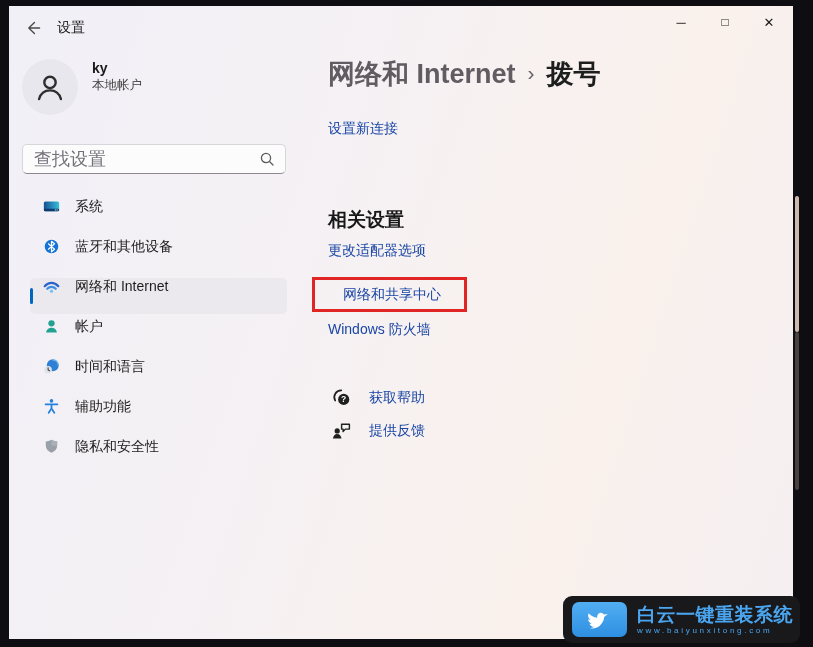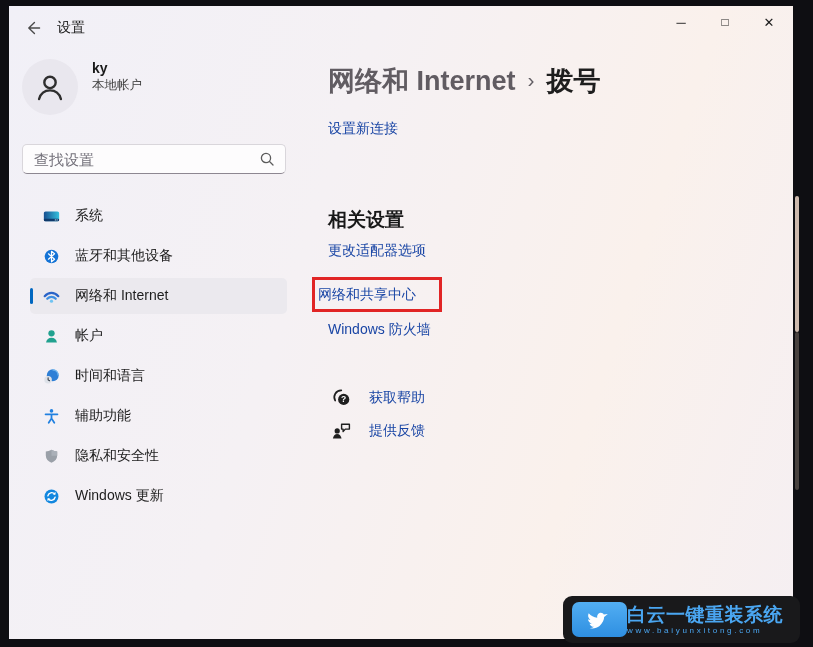--- a/index.html
+++ b/index.html
@@ -29,58 +29,58 @@
   .profile { position:absolute; left:13px; top:53px; display:flex; align-items:flex-start; gap:14px; }
   .avatar { width:56px; height:56px; border-radius:50%; background:#e9e7ee;
     display:flex; align-items:center; justify-content:center; }
   .profile-name { font-size:14px; font-weight:700; color:#191919; line-height:18px; }
   .profile-type { font-size:12.5px; color:#404040; line-height:17px; }
   
   .search { position:absolute; left:13px; top:138px; width:264px; height:30px;
     background:#fdfcfd; border:1px solid #d9d6db; border-bottom-color:#8d8791;
     border-radius:5px; box-sizing:border-box; display:flex; align-items:center; }
   .search input { flex:1; min-width:0; border:none; outline:none; background:transparent;
-    font-size:15px; padding-left:11px; color:#1a1a1a; font-family:inherit; }
+    font-size:18px; padding-left:11px; color:#1a1a1a; font-family:inherit; }
   .search input::placeholder { color:#73707a; }
   .search-icon { margin-right:10px; display:flex; }
   
   .nav { position:absolute; left:21px; top:192px; width:257px; }
   .nav-item { position:relative; height:36px; margin-bottom:4px; border-radius:5px;
-    display:flex; align-items:center; padding-left:13px; gap:15px;
+    display:flex; align-items:flex-start; padding-left:13px; gap:15px;
     box-sizing:border-box; cursor:pointer; }
   .nav-item.selected { background:#ebe9ee; }
   .sel-bar { position:absolute; left:0; top:10px; width:3px; height:16px;
     border-radius:2px; background:#0067c0; }
   .nav-ico { width:17px; height:17px; flex:0 0 17px; display:flex; }
   .nav-label { font-size:14px; color:#1d1d1d; white-space:nowrap; }
   
   .main { position:absolute; left:319px; top:0; width:460px; height:633px; }
-  .crumb { position:absolute; left:0; top:57px; white-space:nowrap; font-weight:600; font-size:27px;text-align:right; }
+  .crumb { position:absolute; left:0; top:50px; white-space:nowrap; font-weight:600; font-size:27px;text-align:right; }
   .crumb-parent { color:#615c62; }
   .crumb-sep { color:#615c62; font-size:21px; font-weight:400; margin:0 12px; vertical-align:3px; }
   .crumb-cur { color:#1e1e1e; }
   a.slink { font-size:14px; color:#1a46a5; text-decoration:none; white-space:nowrap; cursor:pointer; }
   .pos { position:absolute; }
   .newconn { left:0; top:114px; }
   .rel-title { position:absolute; left:0; top:201px; font-size:19px; font-weight:700; color:#181818; }
   .link1 { left:0; top:236px; }
   .redbox { position:absolute; left:-16px; top:271px; width:121px; height:29px;
-    border:3px solid #e12525; display:flex; align-items:center; padding-left:3px; }
+    border:3px solid #e12525; display:flex; align-items:center; padding-left:28px; }
   .link3 { left:0; top:315px; }
   .help-row { position:absolute; left:3px; display:flex; align-items:center; gap:16px; }
   .hr1 { top:381px; } .hr2 { top:414px; }
   .help-ico { width:22px; height:22px; display:flex; }
   
   .thumb-bright { position:absolute; left:795px; top:196px; width:4px; height:136px;
     background:#cdb9ad; border-radius:2px; }
   .thumb-dim { position:absolute; left:795px; top:332px; width:4px; height:158px;
     background:#49423f; border-radius:2px; }
   
   .watermark { position:absolute; left:563px; top:596px; width:237px; height:47px;
-    background:#19191b; border-radius:9px; display:flex; align-items:center; 
+    background:#19191b; border-radius:9px; display:flex; align-items:center; gap:10px;
     padding-left:9px; box-sizing:border-box; }
   .wm-logo { width:55px; height:35px; border-radius:7px; flex:0 0 55px;
     background:linear-gradient(180deg,#52aef2,#2e8fe2);
     display:flex; align-items:center; justify-content:center; }
   .wm-text { display:flex; flex-direction:column; }
   .wm-title { font-size:19px; font-weight:700; color:#4aa6f1; letter-spacing:0.5px; line-height:22px; white-space:nowrap; }
   .wm-url { font-size:8px; color:#4aa6f1; letter-spacing:2.7px; line-height:10px; white-space:nowrap; }
 </style>
 </head>
 <body>
@@ -204,32 +204,20 @@
     <div class="nav-item">
       <span class="nav-ico">
         <svg width="17" height="17" viewBox="0 0 20 20">
           <path d="M10 2.2c2.3 1.2 4.5 1.8 6.7 1.9v4.8c0 4.2-2.7 6.9-6.7 8.4-4-1.5-6.7-4.2-6.7-8.4V4.1c2.2-.1 4.4-.7 6.7-1.9z" fill="#9aa0a8"></path>
           <path d="M10 2.2c2.3 1.2 4.5 1.8 6.7 1.9v4.8c0 .1 0 .2 0 .3H10z" fill="#aab0b8"></path>
         </svg>
       </span>
       <span class="nav-label">隐私和安全性</span>
     </div>
 
-    <div class="nav-item">
-      <span class="nav-ico">
-        <svg width="17" height="17" viewBox="0 0 20 20">
-          <circle cx="10" cy="10" r="8.2" fill="#1287df"></circle>
-          <path d="M5.7 9.2a4.6 4.6 0 0 1 8-2.1" stroke="#fff" stroke-width="1.6" fill="none" stroke-linecap="round"></path>
-          <path d="M14.3 10.8a4.6 4.6 0 0 1-8 2.1" stroke="#fff" stroke-width="1.6" fill="none" stroke-linecap="round"></path>
-          <path d="M14.7 4.4v3.2h-3.2z" fill="#fff"></path>
-          <path d="M5.3 15.6v-3.2h3.2z" fill="#fff"></path>
-        </svg>
-      </span>
-      <span class="nav-label">Windows 更新</span>
-    </div>
 
   </div>
 
   <div class="main">
     <div class="crumb">
       <span class="crumb-parent">网络和 Internet</span><span class="crumb-sep">›</span><span class="crumb-cur">拨号</span>
     </div>
 
     <a class="slink pos newconn">设置新连接</a>
 

